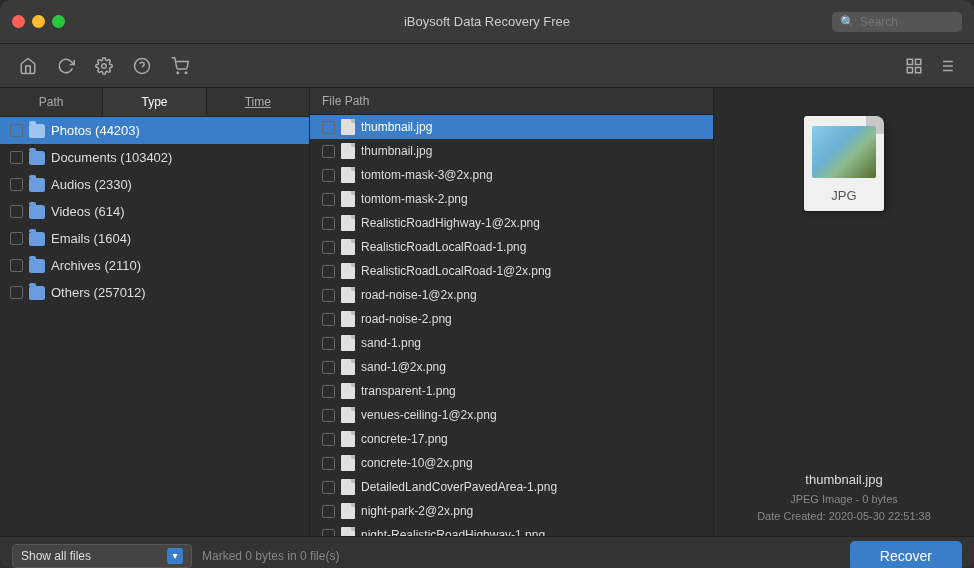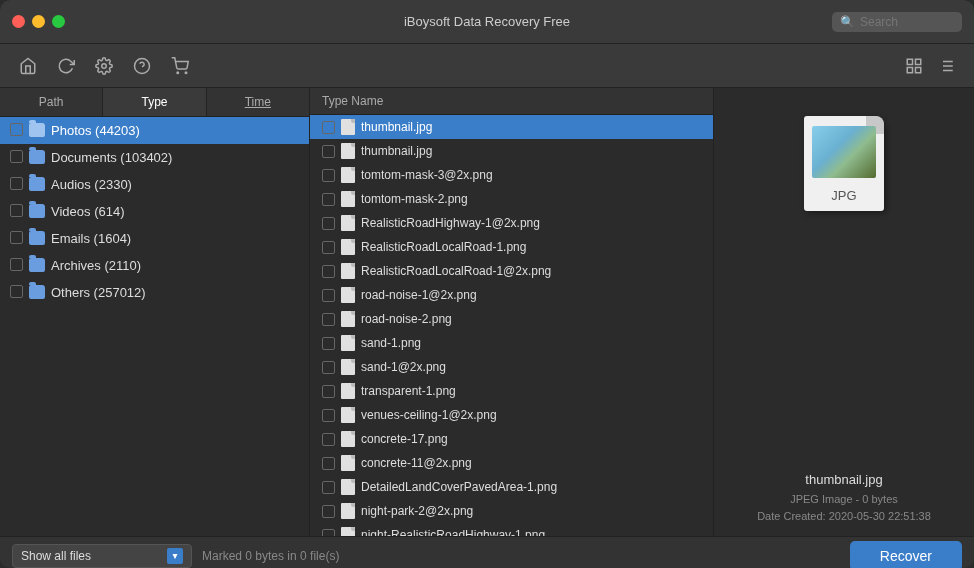--- a/index.html
+++ b/index.html
@@ -124,20 +124,21 @@
       border-right: 1px solid #222;
     }
     .sidebar-tab:last-child { border-right: none; text-decoration: underline; }
     .sidebar-tab.active { color: #fff; background: #3a3a3a; }
     .sidebar-items {
       flex: 1;
       overflow-y: auto;
     }
     .sidebar-item {
       display: flex;
+      align-items: center;
       padding: 6px 10px;
       font-size: 13px;
       cursor: pointer;
       gap: 6px;
     }
     .sidebar-item.active { background: #3a7dc9; color: #fff; }
     .sidebar-item .folder-icon {
       width: 16px;
       height: 14px;
       background: #6a9de0;
@@ -472,21 +473,21 @@
       </div>
       <div class="sidebar-item">
         <div class="item-checkbox"></div>
         <div class="folder-icon"></div>
         <span class="item-label">Others (257012)</span>
       </div>
     </div>
   </div>
 
   <div class="file-list">
-    <div class="file-list-header">Type Name</div>
+    <div class="file-list-header">File Path</div>
     <div class="file-list-items">
 
     <div class="file-item selected">
       <div class="file-checkbox"></div>
       <div class="file-icon"></div>
       <span>thumbnail.jpg</span>
     </div>
         <div class="file-item">
       <div class="file-checkbox"></div>
       <div class="file-icon"></div>
@@ -548,21 +549,21 @@
       <span>venues-ceiling-1@2x.png</span>
     </div>
         <div class="file-item">
       <div class="file-checkbox"></div>
       <div class="file-icon"></div>
       <span>concrete-17.png</span>
     </div>
         <div class="file-item">
       <div class="file-checkbox"></div>
       <div class="file-icon"></div>
-      <span>concrete-11@2x.png</span>
+      <span>concrete-10@2x.png</span>
     </div>
         <div class="file-item">
       <div class="file-checkbox"></div>
       <div class="file-icon"></div>
       <span>DetailedLandCoverPavedArea-1.png</span>
     </div>
         <div class="file-item">
       <div class="file-checkbox"></div>
       <div class="file-icon"></div>
       <span>night-park-2@2x.png</span>

